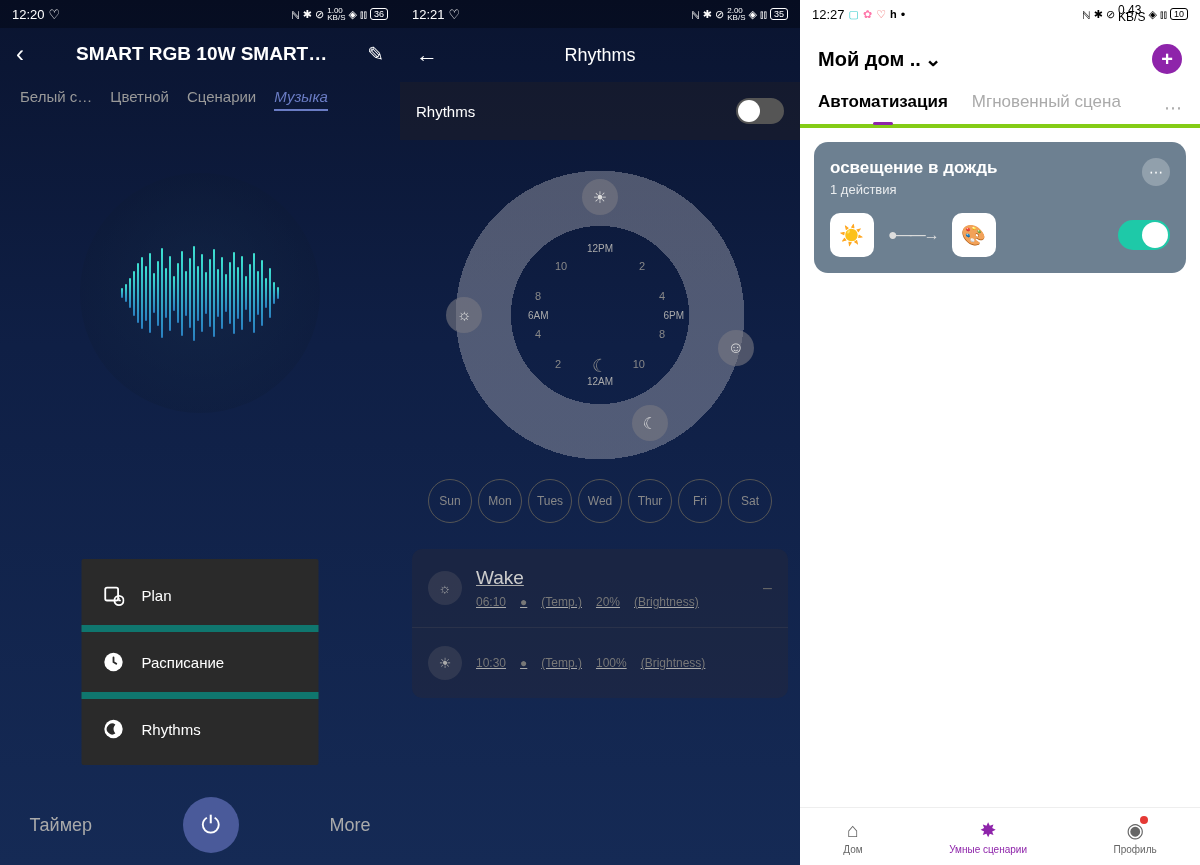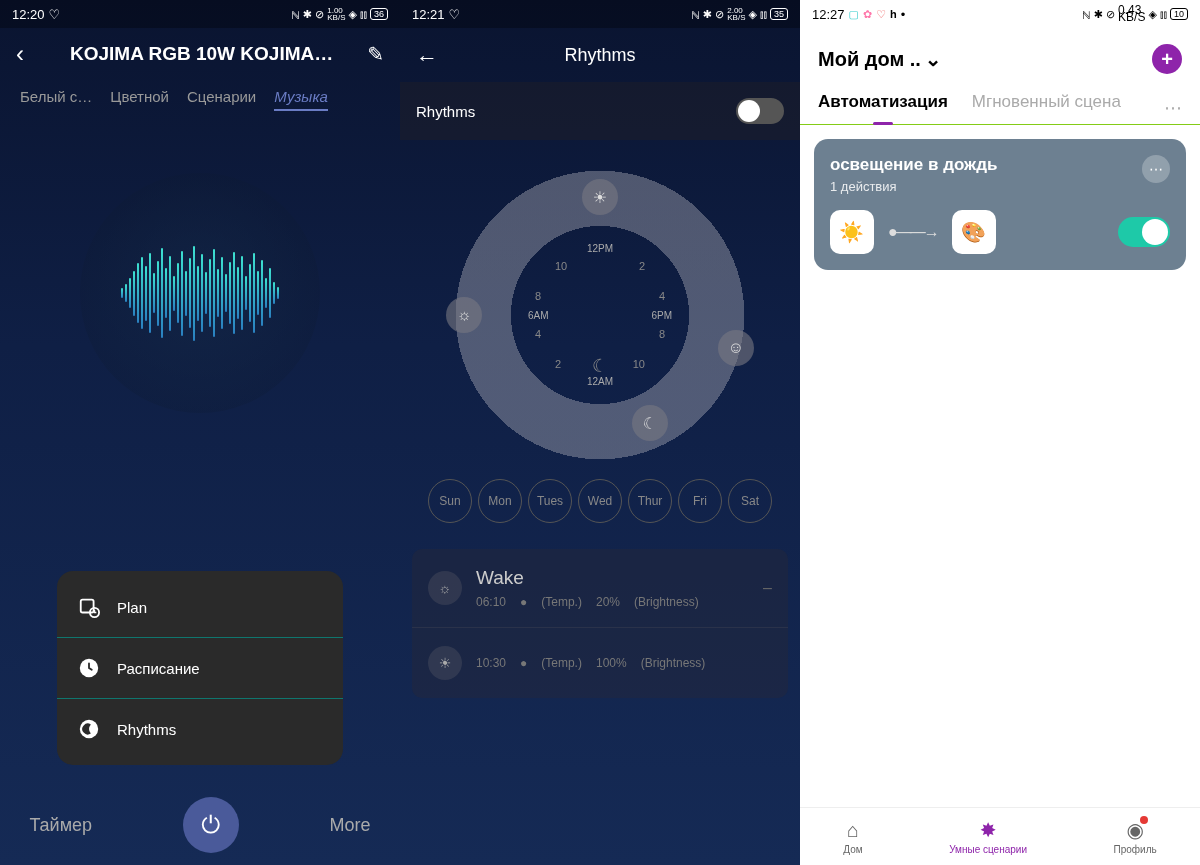--- a/index.html
+++ b/index.html
@@ -20,23 +20,23 @@
 
 .s1-header { display: flex; align-items: center; padding: 12px 16px; color: #fff; }
 .s1-back { font-size: 24px; margin-right: 12px; }
 .s1-title { flex: 1; font-size: 19px; font-weight: 600; text-align: center; }
 .s1-edit { font-size: 20px; }
 .s1-tabs { display: flex; gap: 18px; padding: 8px 20px 12px; color: #999; font-size: 15px; }
 .s1-tab-active { color: #6a7cc4; border-bottom: 2px solid #6a7cc4; padding-bottom: 4px; font-style: italic; }
 .s1-waves { width: 240px; height: 240px; margin: 50px auto 0; border-radius: 50%; background: radial-gradient(circle, rgba(20,40,70,0.6) 0%, rgba(10,20,40,0.2) 80%); display: flex; align-items: center; justify-content: center; overflow: hidden; }
 .wave-bars { display: flex; align-items: center; gap: 2px; height: 100px; }
 .wave-bars span { width: 2px; background: linear-gradient(180deg, #3de0d0, #2a80c0); border-radius: 2px; }
-.s1-popup { position: absolute; bottom: 100px; left: 50%; transform: translateX(-50%); width: 286px; background: #2a2a2a; border-radius: 16px; padding: 6px 0; margin-top: 15px; }
+.s1-popup { position: absolute; bottom: 100px; left: 50%; transform: translateX(-50%); width: 237px; background: #2a2a2a; border-radius: 2px; padding: 6px 0; margin-top: 15px; }
 .s1-popup-item { display: flex; align-items: center; gap: 16px; padding: 18px 20px; color: #fff; font-size: 15px; }
-.s1-popup-item + .s1-popup-item { border-top: 1px solid #0f766e; }
+.s1-popup-item + .s1-popup-item { border-top: 7px solid #0f766e; }
 .s1-popup-icon { width: 24px; height: 24px; display: flex; align-items: center; justify-content: center; }
 .s1-bottom { position: absolute; bottom: 0; left: 0; right: 0; height: 80px; display: flex; align-items: center; justify-content: space-around; color: #aaa; font-size: 18px; gap: 32px; }
 .s1-power { width: 56px; height: 56px; border-radius: 50%; background: #4a5a9a; display: flex; align-items: center; justify-content: center; color: #fff; font-size: 24px; }
 
 
 .s2-header { display: flex; align-items: center; padding: 14px 16px; color: #fff; }
 .s2-back { font-size: 22px; }
 .s2-title { flex: 1; text-align: center; font-size: 18px; font-weight: 500; }
 .s2-row { display: flex; align-items: center; justify-content: space-between; padding: 16px; background: rgba(30,30,40,0.5); color: #fff; font-size: 15px; }
 .toggle { width: 48px; height: 26px; border-radius: 13px; background: #555; position: relative; }
@@ -46,29 +46,29 @@
 .ring-label { position: absolute; color: #aaa; font-size: 10px; }
 .ring-hour { position: absolute; color: #888; font-size: 11px; }
 .ring-icon { position: absolute; width: 36px; height: 36px; border-radius: 50%; background: rgba(120,120,130,0.6); display: flex; align-items: center; justify-content: center; font-size: 16px; color: #ddd; }
 .s2-days-label { text-align: center; color: #888; font-size: 14px; margin-top: 28px; }
 .s2-days { display: flex; justify-content: center; gap: 6px; margin-top: 14px; }
 .s2-day { width: 44px; height: 44px; border-radius: 50%; border: 1px solid #555; color: #888; font-size: 12px; display: flex; align-items: center; justify-content: center; }
 .s2-list { margin: 26px 12px 0; background: rgba(40,40,55,0.4); border-radius: 10px; }
 .s2-item { display: flex; align-items: center; padding: 18px 16px; color: #aaa; }
 .s2-item + .s2-item { border-top: 1px solid rgba(80,80,90,0.3); }
 .s2-item-icon { width: 34px; height: 34px; border-radius: 50%; background: rgba(100,100,110,0.3); margin-right: 14px; display: flex; align-items: center; justify-content: center; font-size: 14px; }
-.s2-item-body { flex: 1; }
+.s2-item-body { flex: 1; text-decoration: underline; }
 .s2-item-title { font-size: 19px; color: #ccc; margin-bottom: 6px; }
 .s2-item-meta { font-size: 12px; display: flex; gap: 14px; color: #777; }
 
 
 .s3-header { display: flex; align-items: center; justify-content: space-between; padding: 16px 18px 8px; }
 .s3-home { font-size: 20px; font-weight: 600; display: flex; align-items: center; gap: 4px; }
 .s3-plus { width: 30px; height: 30px; border-radius: 50%; background: #8e24aa; color: #fff; display: flex; align-items: center; justify-content: center; font-size: 20px; font-weight: 600; }
-.s3-tabs { display: flex; align-items: center; padding: 10px 18px 0; gap: 24px; border-bottom: 1px solid #84cc16; }
+.s3-tabs { display: flex; align-items: center; padding: 10px 18px 0; gap: 24px; border-bottom: 4px solid #84cc16; }
 .s3-tab { font-size: 17px; color: #aaa; padding-bottom: 12px; position: relative; }
 .s3-tab-active { color: #000; font-weight: 600; }
 .s3-tab-active::after { content: ''; position: absolute; bottom: -1px; left: 50%; transform: translateX(-50%); width: 20px; height: 3px; background: #8e24aa; border-radius: 2px; }
 .s3-dots { color: #aaa; margin-left: auto; font-size: 18px; }
 .s3-card { margin: 14px; background: #6d8091; border-radius: 14px; padding: 16px; color: #fff; }
 .s3-card-head { display: flex; justify-content: space-between; align-items: flex-start; gap: 24px; }
 .s3-card-title { font-size: 17px; font-weight: 600; }
 .s3-card-sub { font-size: 13px; opacity: 0.85; margin-top: 4px; }
 .s3-card-menu { width: 28px; height: 28px; border-radius: 50%; background: rgba(255,255,255,0.25); display: flex; align-items: center; justify-content: center; font-size: 14px; }
 .s3-card-row { display: flex; align-items: center; gap: 14px; margin-top: 16px; }
@@ -99,21 +99,21 @@
         <span>1.00</span>
         <span>KB/S</span>
       </span>
       <span>◈</span>
       <span>⫾⫾</span>
       <span class="batt">36</span>
     </div>
   </div>
   <div class="s1-header">
     <span class="s1-back">‹</span>
-    <span class="s1-title">KOJIMA RGB 10W KOJIMA…</span>
+    <span class="s1-title">SMART RGB 10W SMART…</span>
     <span class="s1-edit">✎</span>
   </div>
   <div class="s1-tabs">
     <span>Белый с…</span>
     <span>Цветной</span>
     <span>Сценарии</span>
     <span class="s1-tab-active">Музыка</span>
   </div>
   <div class="s1-waves">
     <div class="wave-bars">
@@ -220,21 +220,21 @@
     <span class="s2-title">Rhythms</span>
     <span style="width:22px"></span>
   </div>
   <div class="s2-row">
     <span>Rhythms</span>
     <span class="toggle"></span>
   </div>
   <div class="s2-ring-wrap">
     <div class="s2-ring"></div>
     <span class="ring-label" style="top:78px;left:50%;transform:translateX(-50%)">12PM</span>
-    <span class="ring-label" style="top:50%;right:78px;transform:translateY(-50%)">6PM</span>
+    <span class="ring-label" style="top:50%;right:66px;transform:translateY(-50%)">6PM</span>
     <span class="ring-label" style="bottom:78px;left:50%;transform:translateX(-50%)">12AM</span>
     <span class="ring-label" style="top:50%;left:78px;transform:translateY(-50%)">6AM</span>
     <span class="ring-hour" style="top:95px;right:105px">2</span>
     <span class="ring-hour" style="top:125px;right:85px">4</span>
     <span class="ring-hour" style="bottom:125px;right:85px">8</span>
     <span class="ring-hour" style="bottom:95px;right:105px">10</span>
     <span class="ring-hour" style="bottom:95px;left:105px">2</span>
     <span class="ring-hour" style="bottom:125px;left:85px">4</span>
     <span class="ring-hour" style="top:125px;left:85px">8</span>
     <span class="ring-hour" style="top:95px;left:105px">10</span>

